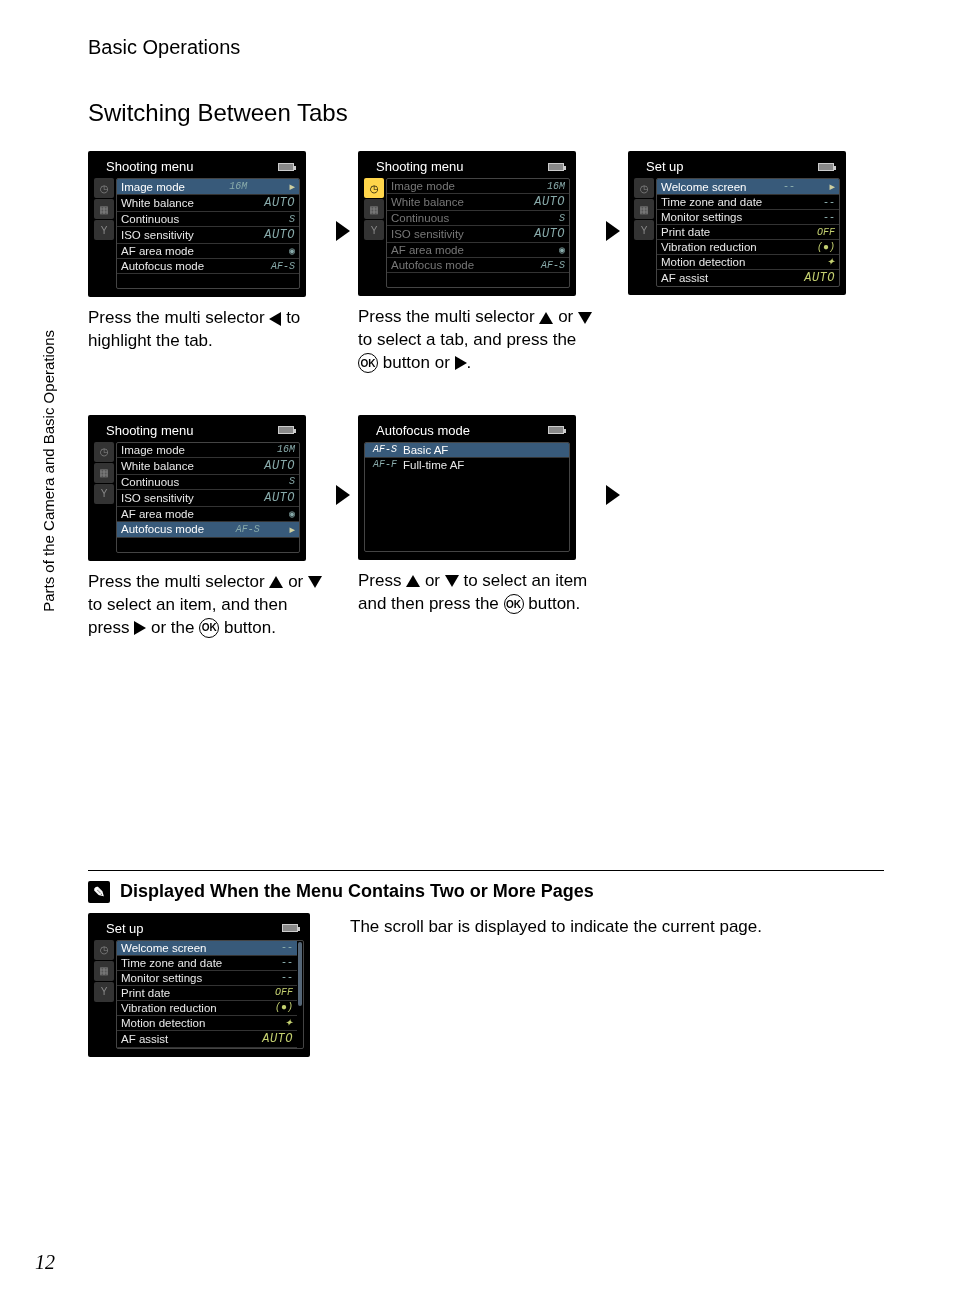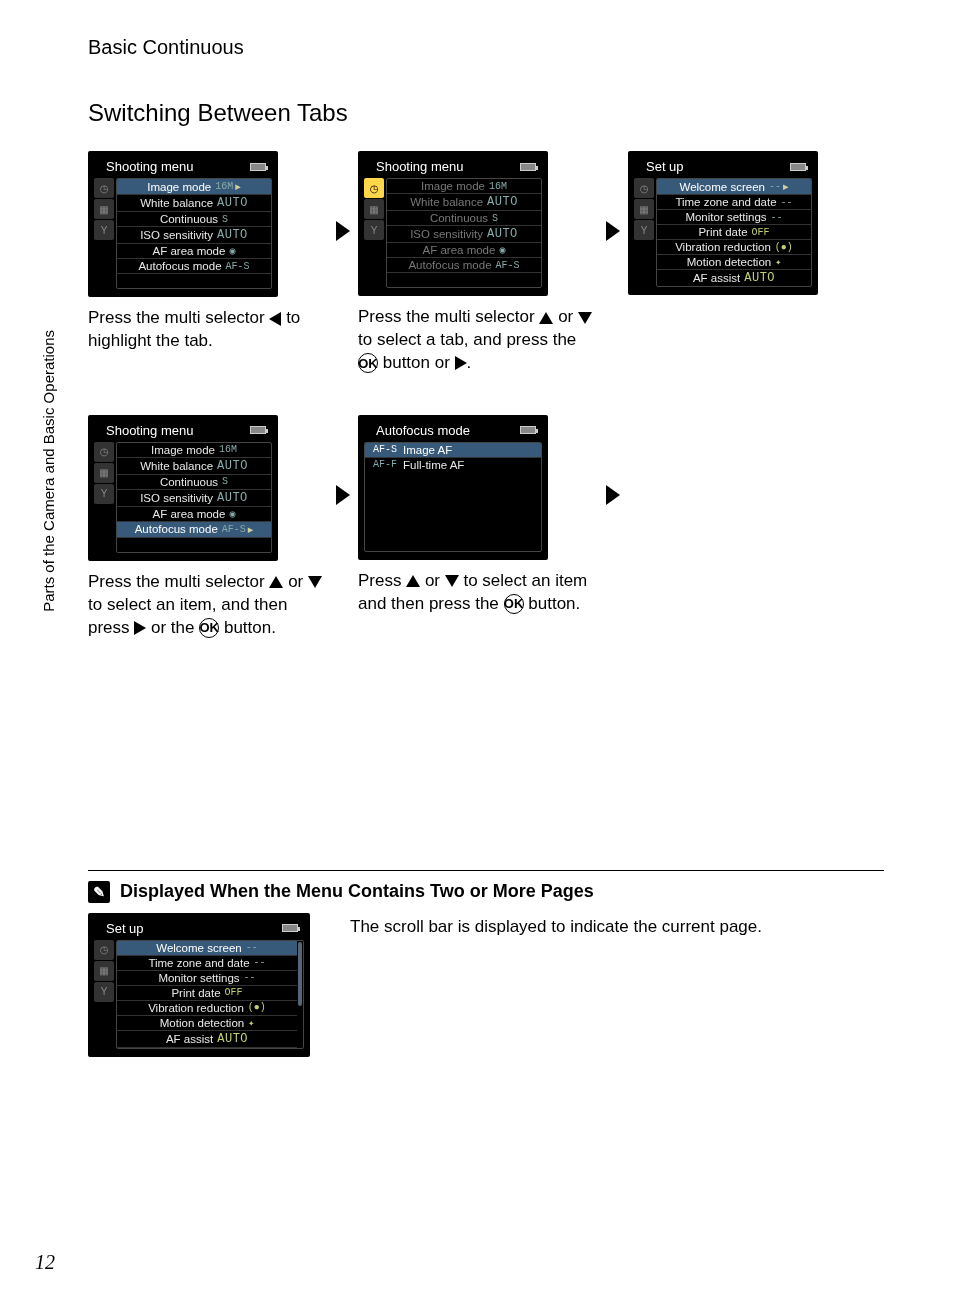--- a/index.html
+++ b/index.html
@@ -59,21 +59,21 @@
   }
   .arrow-down-big {
     width: 0; height: 0;
     border-left: 30px solid transparent;
     border-right: 30px solid transparent;
     border-top: 40px solid #000;
     margin: 0 auto 8px auto;
   }
   
   .screenshot {
-    width: 190px;
+    width: 218px;
     background: #000;
     border-radius: 2px;
     padding: 8px 6px;
     font-size: 12px;
     color: #fff;
     font-family: Arial, sans-serif;
   }
   .ss-title {
     padding: 0 6px 4px 12px;
     display: flex;
@@ -119,55 +119,56 @@
     border: 1px solid #444;
     border-radius: 2px;
     overflow: hidden;
   }
   .ss-items.with-scroll { position:relative; padding-right:6px; }
   .scrollbar {
     position:absolute; right:1px; top:1px; width:4px; height:60%;
     background:#567; border-radius:2px;
   }
   .ss-item {
-    display:flex; justify-content:center; align-items:center;
+    display:flex; justify-content:space-between; align-items:center;
     padding: 1px 4px;
     border-bottom: 1px solid #333;
     font-size: 11.5px;
     color: #e8e8e8;
   }
   .ss-item.dim { color:#777; }
   .ss-item:last-child { border-bottom:none; }
   .ss-item.hl {
     background: #385a7a;
     color: #fff;
   }
   .val {
     font-size: 10px; color:#8aa; font-family: "Courier New", monospace;
     padding-left:4px;
+    font-style:italic;
   }
   .val-auto { font-size:12px; letter-spacing:0.5px; }
   .val-y { color:#c4d070; }
   .ss-blank { height:14px; }
   .caption {
     margin-top: 10px;
     font-size: 17px;
     line-height: 1.35;
     padding-right: 4px;
   }
   .tri {
     display:inline-block;
   }
   .tri-left { width:0;height:0;border-top:7px solid transparent;border-bottom:7px solid transparent;border-right:12px solid #000;vertical-align:middle;}
   .tri-right { width:0;height:0;border-top:7px solid transparent;border-bottom:7px solid transparent;border-left:12px solid #000;vertical-align:middle;}
   .tri-up { width:0;height:0;border-left:7px solid transparent;border-right:7px solid transparent;border-bottom:12px solid #000;vertical-align:middle;}
   .tri-down { width:0;height:0;border-left:7px solid transparent;border-right:7px solid transparent;border-top:12px solid #000;vertical-align:middle;}
   .ok-btn {
     display:inline-flex; width:20px;height:20px;border:1.5px solid #000;border-radius:50%;
-    align-items:center;justify-content:center;font-size:13px;font-weight:bold;vertical-align:middle;
+    align-items:center;justify-content:center;font-size:10px;font-weight:bold;vertical-align:middle;
   }
   .menu-text {
     font-family: "Times New Roman", serif;
     font-weight: normal;
     letter-spacing: 1px;
   }
   .menu-btn {
     width: 160px;
     margin: 0 auto;
     background: linear-gradient(#eee,#fff,#ddd);
@@ -211,21 +212,21 @@
     color:#d0d0a0; font-size:11px; padding-left:2px;
   }
 </style>
 </head>
 <body>
 
 <div class="page">
 
   <div class="sidebar-text">Parts of the Camera and Basic Operations</div>
 
-  <div class="header-text">Basic Continuous</div>
+  <div class="header-text">Basic Operations</div>
 
   <div class="h2">Switching Between Tabs</div>
 
   <div class="columns">
 
     <div class="col">
       <div class="screenshot">
         <div class="ss-title">
             <span class="ss-title-text">Shooting menu</span>
             <span class="batt"></span>
@@ -430,21 +431,21 @@
     <div class="col">
       <div class="screenshot">
         <div class="ss-title">
             <span class="ss-title-text">Autofocus mode</span>
             <span class="batt"></span>
           </div>
         <div class="ss-body">
           <div class="ss-items" style="min-height:110px">
             <div class="ss-item hl">
                 <span class="val" style="color:#fff">AF-S</span>
-                <span style="flex:1;padding-left:6px">Image AF</span>
+                <span style="flex:1;padding-left:6px">Basic AF</span>
               </div>
             <div class="ss-item">
                 <span class="val">AF-F</span>
                 <span style="flex:1;padding-left:6px">Full-time AF</span>
               </div>
           </div>
         </div>
       </div>
       <div class="caption">
         <span>Press </span><span class="tri tri-up"></span><span> or </span><span class="tri tri-down"></span><span> to select an item and then press the </span><span class="ok-btn">OK</span><span> button.</span>

